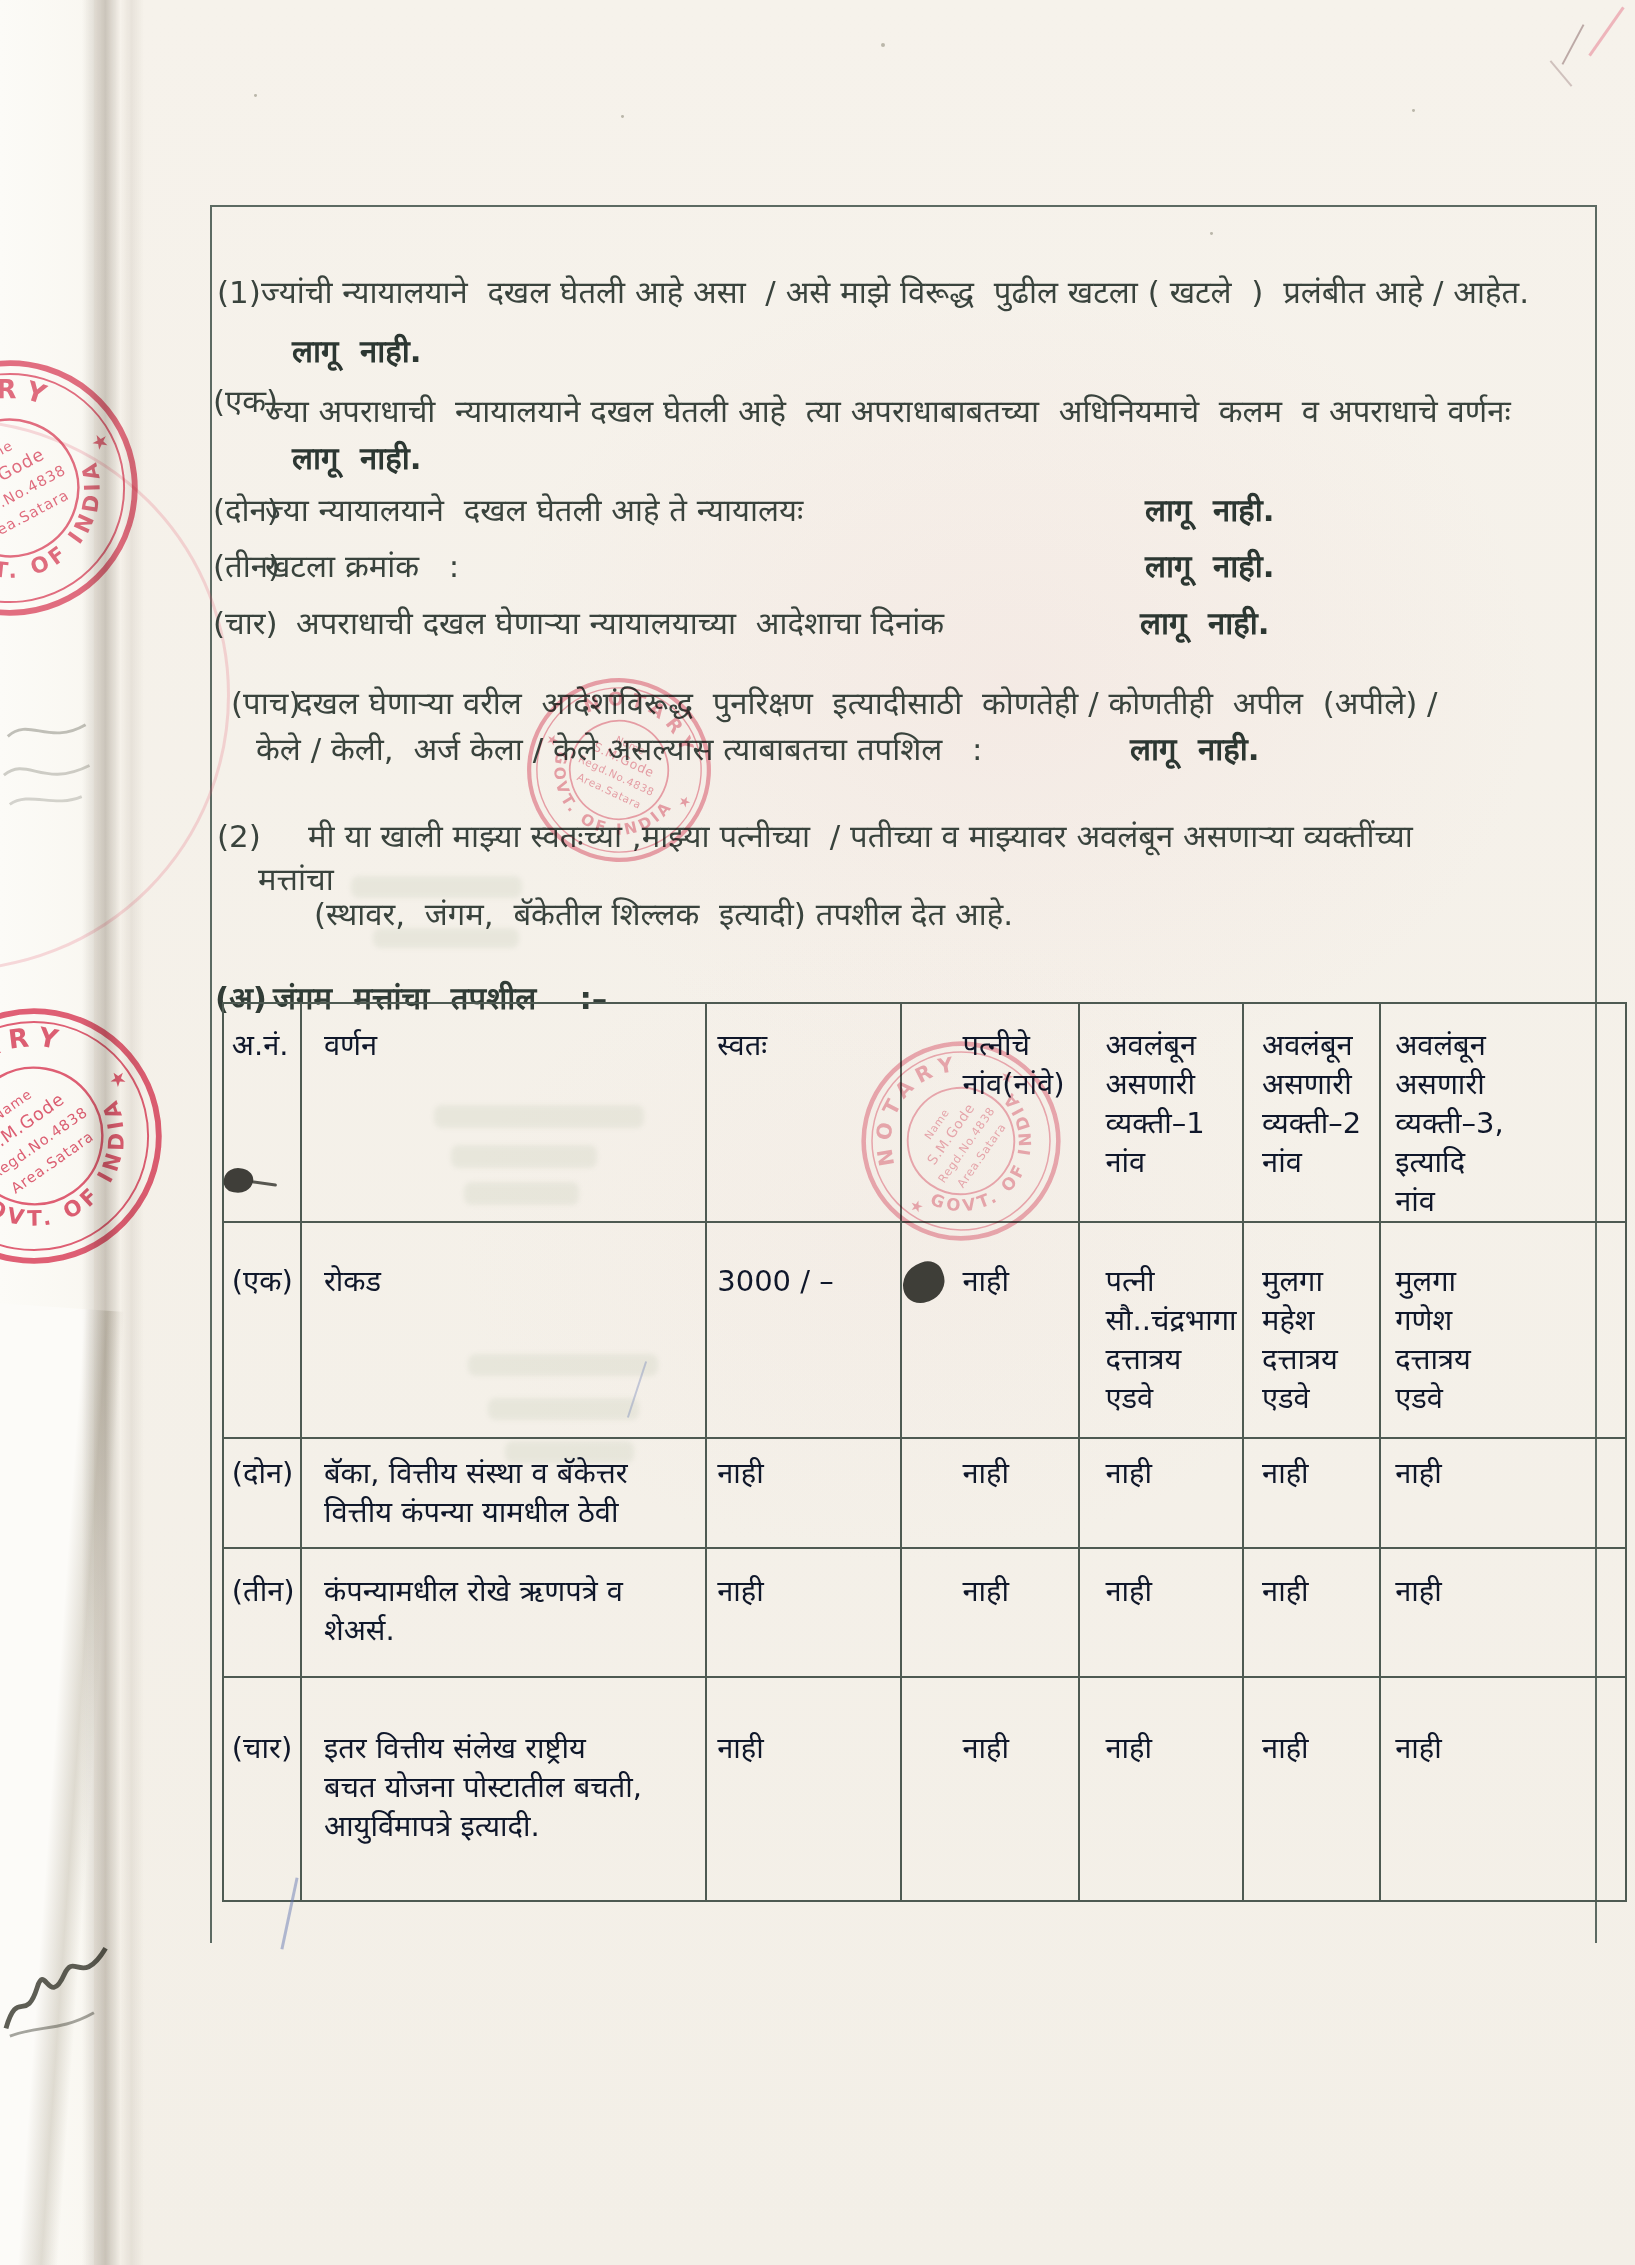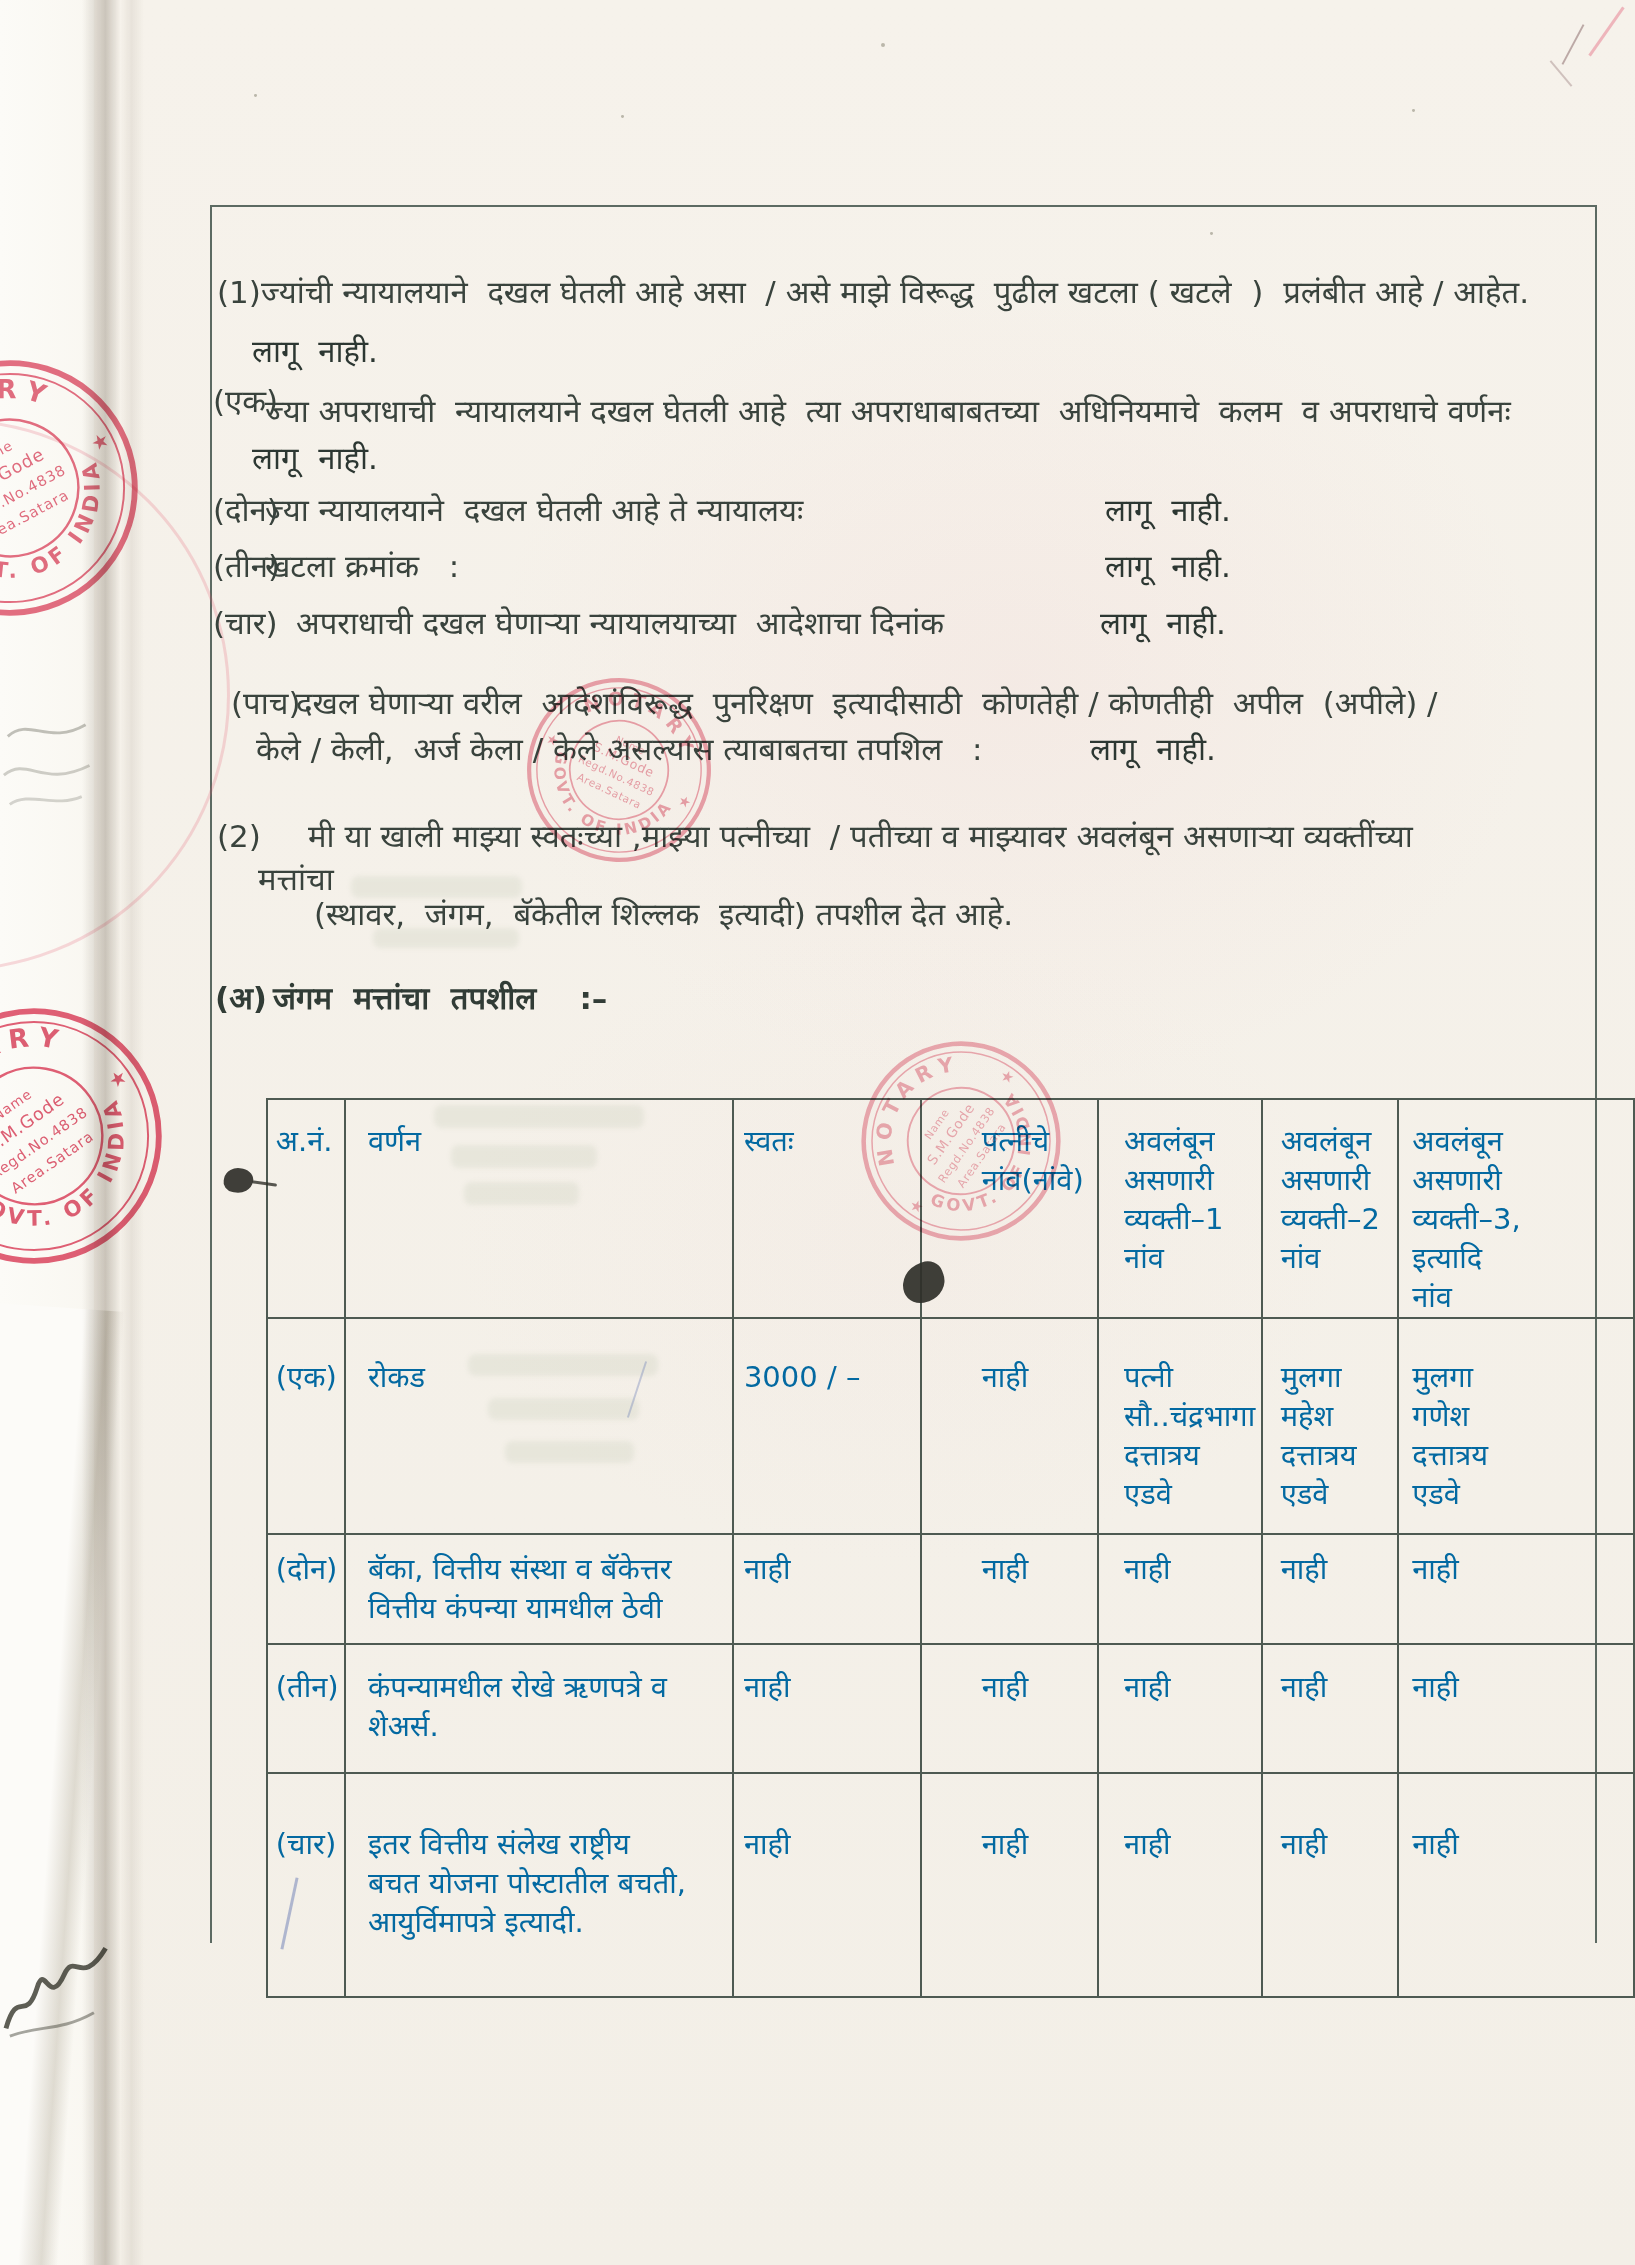--- a/index.html
+++ b/index.html
@@ -18,25 +18,25 @@
     transform:rotate(4deg);z-index:0;
     background:linear-gradient(90deg,#fcfbf8 58%, rgba(150,140,118,.28) 72%, rgba(0,0,0,0) 82%);}
   .crease{position:absolute;left:82px;top:0;width:62px;height:100%;z-index:5;
     mix-blend-mode:multiply;pointer-events:none;
     background:linear-gradient(90deg, rgba(110,100,84,0) 0%, rgba(110,100,84,.30) 38%, rgba(255,255,255,.0) 62%, rgba(140,130,112,.12) 80%, rgba(140,130,112,0) 100%);}
   
   .frame{position:absolute;left:210px;top:205px;width:1383px;height:1736px;z-index:1;
     border-top:2px solid #5c6a62;border-left:2px solid #5c6a62;border-right:2px solid #5c6a62;}
   
   .t{position:absolute;font-size:31px;color:#39433d;white-space:pre;z-index:2;line-height:39px;}
-  .val{font-weight:normal;color:#2c3732;}
+  .val{font-weight:bold;color:#2c3732;margin-left:40px;}
   .sec{font-weight:bold;color:#313c36;}
   
-  .doc-table{position:absolute;left:222px;top:1098px;z-index:2;border-collapse:collapse;table-layout:fixed;
-    font-size:29px;color:#0369a1;margin-left:44px;}
+  .doc-table{position:absolute;left:222px;top:1002px;z-index:2;border-collapse:collapse;table-layout:fixed;
+    font-size:29px;color:#0f172a;}
   .doc-table th,.doc-table td{border:2px solid #4e5a52;vertical-align:top;text-align:left;
     font-weight:normal;white-space:pre-line;line-height:39px;padding:21.5px 5.9px 0 9.8px;}
   .doc-table .c0{padding-left:7.8px;}
   .doc-table .c1{padding-left:21.5px;}
   .doc-table .c2{}
   .doc-table .c3{padding-left:60px;}
   .doc-table .c4{padding-left:25px;}
   .doc-table .c5{padding-left:17.6px;}
   .doc-table .c6{padding-left:13.7px;}
   .doc-table tr.r0{height:215px;}

